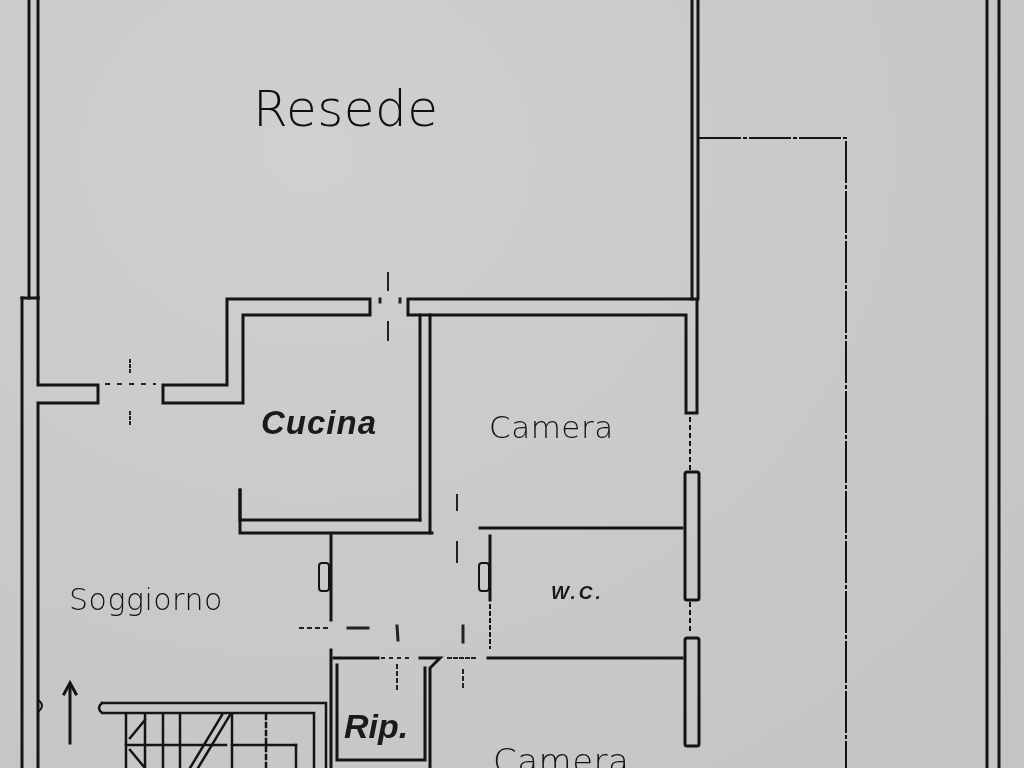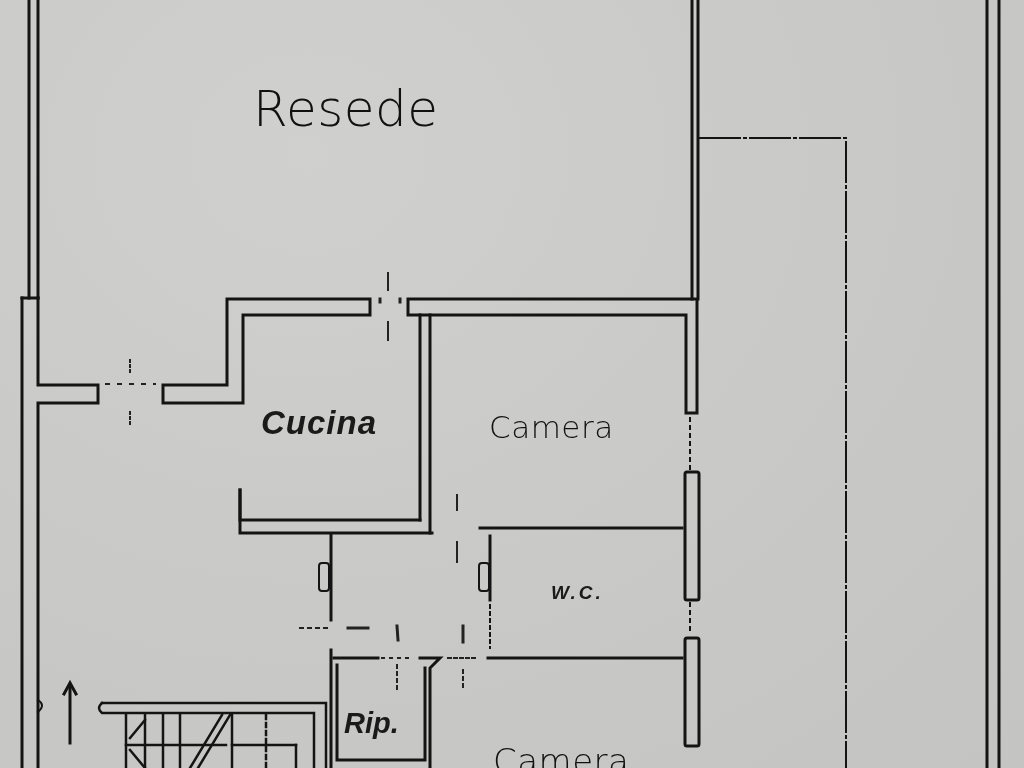--- a/index.html
+++ b/index.html
@@ -37,21 +37,21 @@
       font-family: "Liberation Sans", sans-serif;
       font-style: italic;
       font-weight: bold;
       color: #1a1a1a;
     }
     #lbl-resede   { left: 253px; top: 84px;  font-size: 50px; }
     #lbl-cucina   { left: 261px; top: 406px; font-size: 33px; letter-spacing: 1px; }
     #lbl-camera1  { left: 489px; top: 412px; font-size: 31px; }
     #lbl-soggiorno{ left: 69px;  top: 585px; font-size: 30px; }
     #lbl-wc       { left: 551px; top: 583px; font-size: 19px; letter-spacing: 3px; }
-    #lbl-rip      { left: 344px; top: 709px; font-size: 29px; }
+    #lbl-rip      { left: 344px; top: 709px; font-size: 34px; }
     #lbl-camera2  { left: 493px; top: 744px; font-size: 34px; }
   </style>
 </head>
 <body>
 
 <div id="plan">
 
   <svg width="1024" height="768" viewBox="0 0 1024 768" fill="none" stroke="#141414" stroke-linecap="square">
 
     <g stroke-width="3">
@@ -156,16 +156,17 @@
 
     <g stroke-width="3">
       <line x1="70" y1="687" x2="70" y2="743"></line>
       <polyline points="64,694 70,683 76,694"></polyline>
     </g>
   </svg>
 
   <span id="lbl-cucina" class="label label-drawn">Cucina</span>
   <span id="lbl-resede" class="label label-modern">Resede</span>
   <span id="lbl-camera1" class="label label-modern">Camera</span>
+  <span id="lbl-soggiorno" class="label label-modern">Soggiorno</span>
   <span id="lbl-wc" class="label label-drawn">W.C.</span>
   <span id="lbl-rip" class="label label-drawn">Rip.</span>
   <span id="lbl-camera2" class="label label-modern">Camera</span>
 </div>
 
 </body></html>

